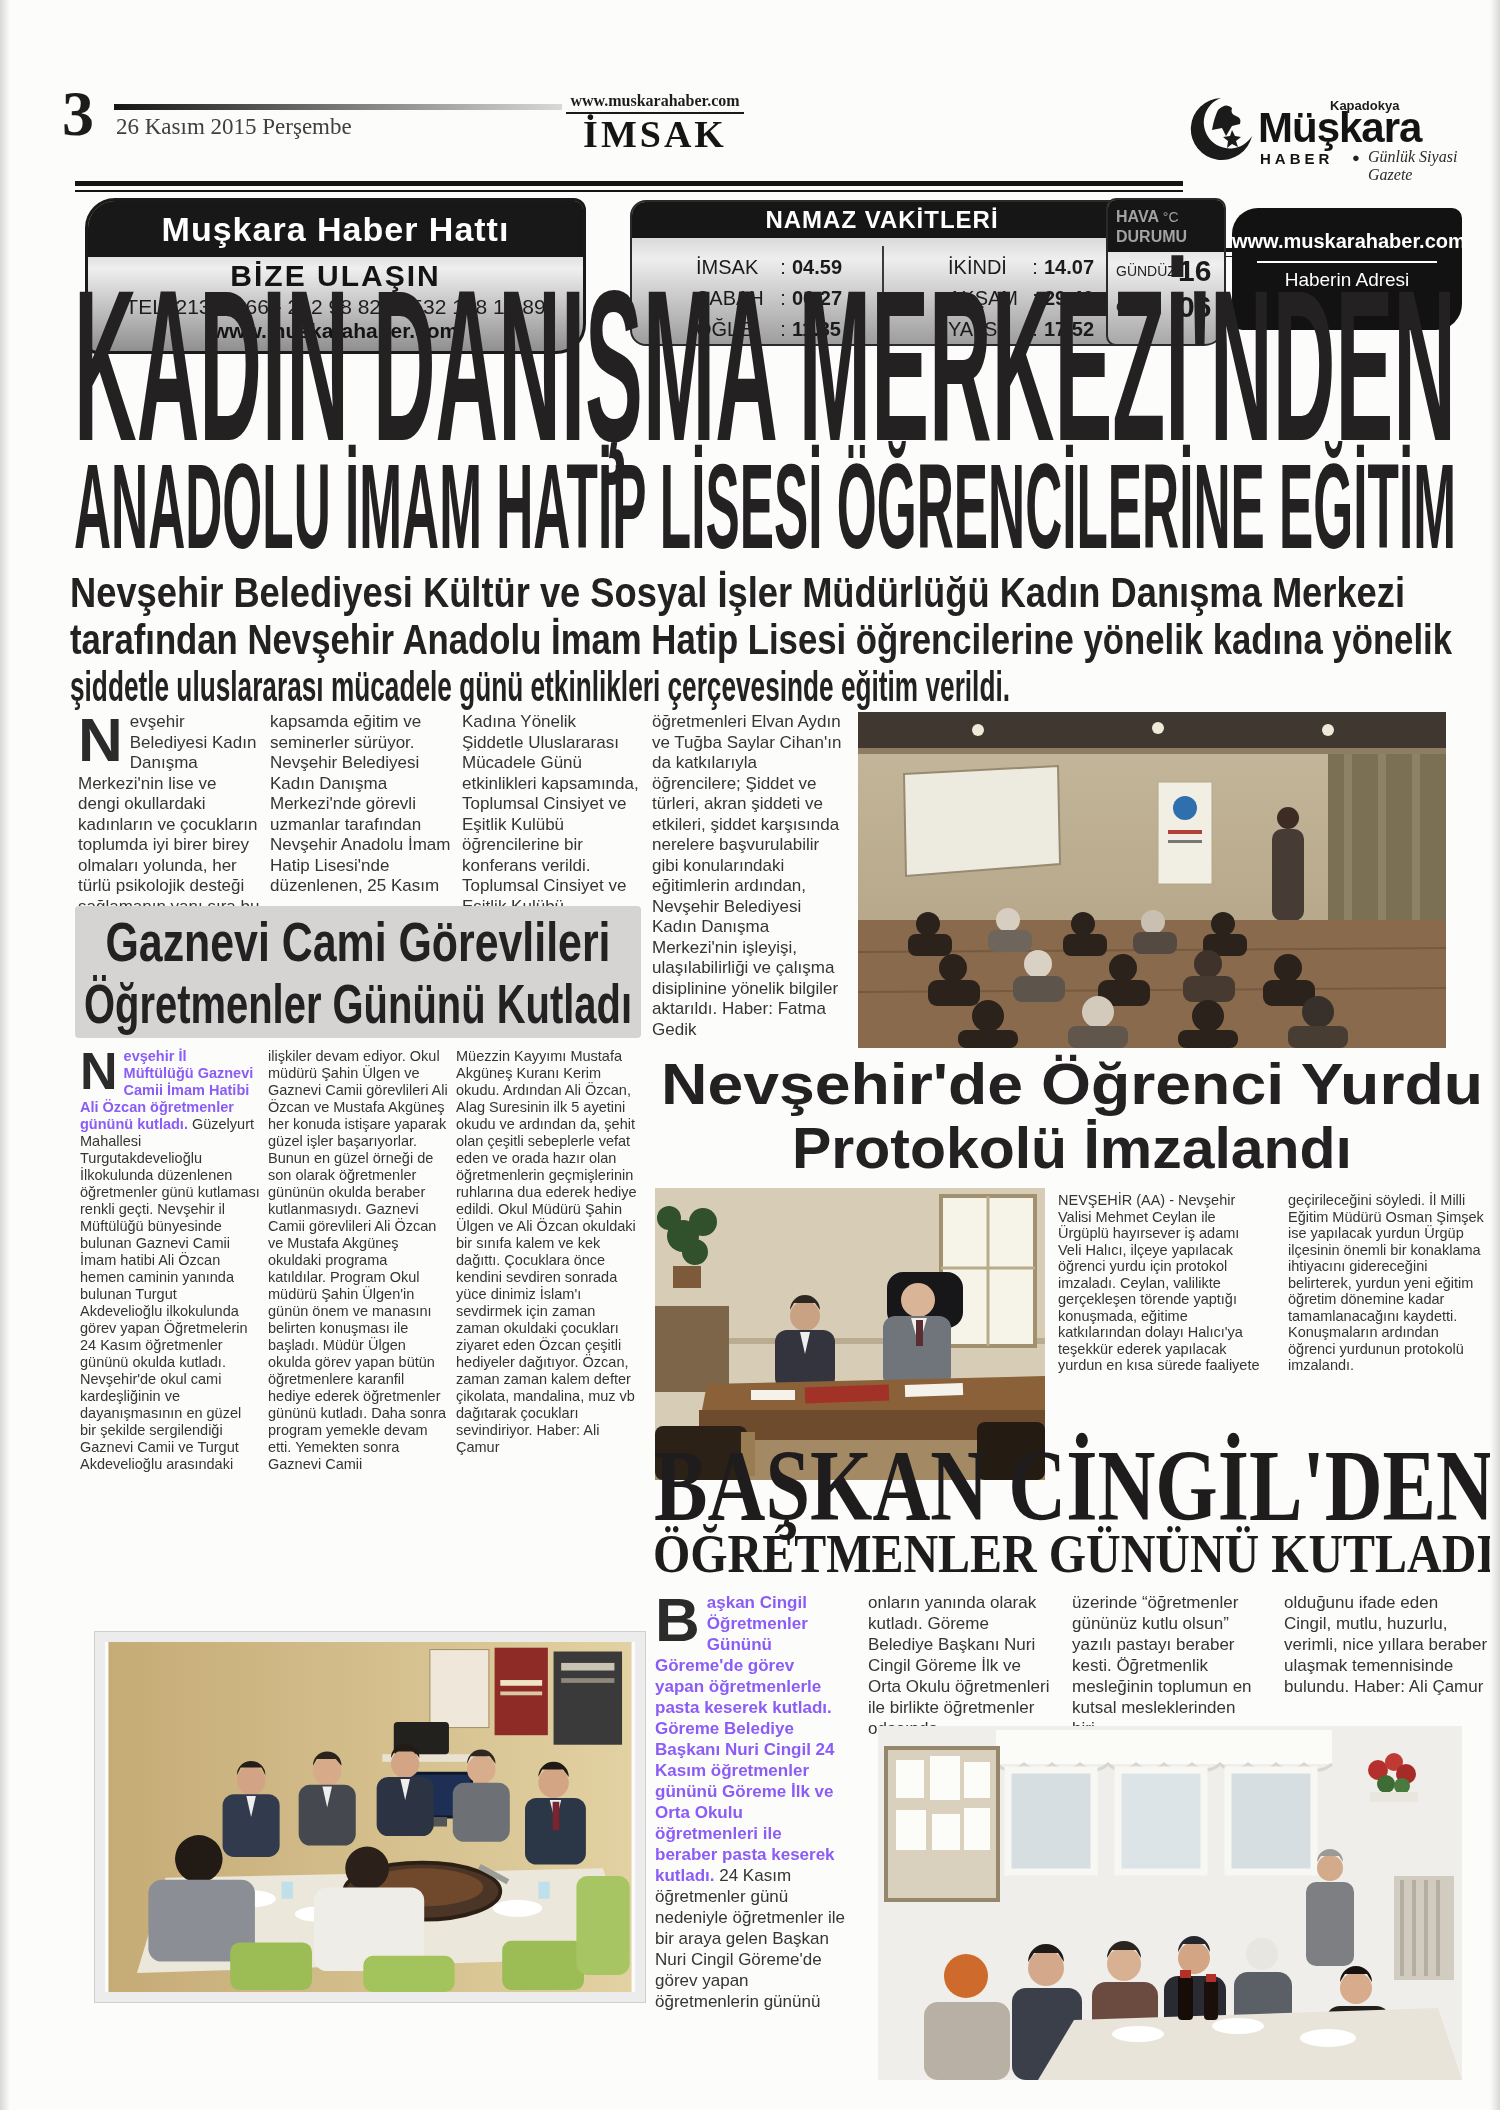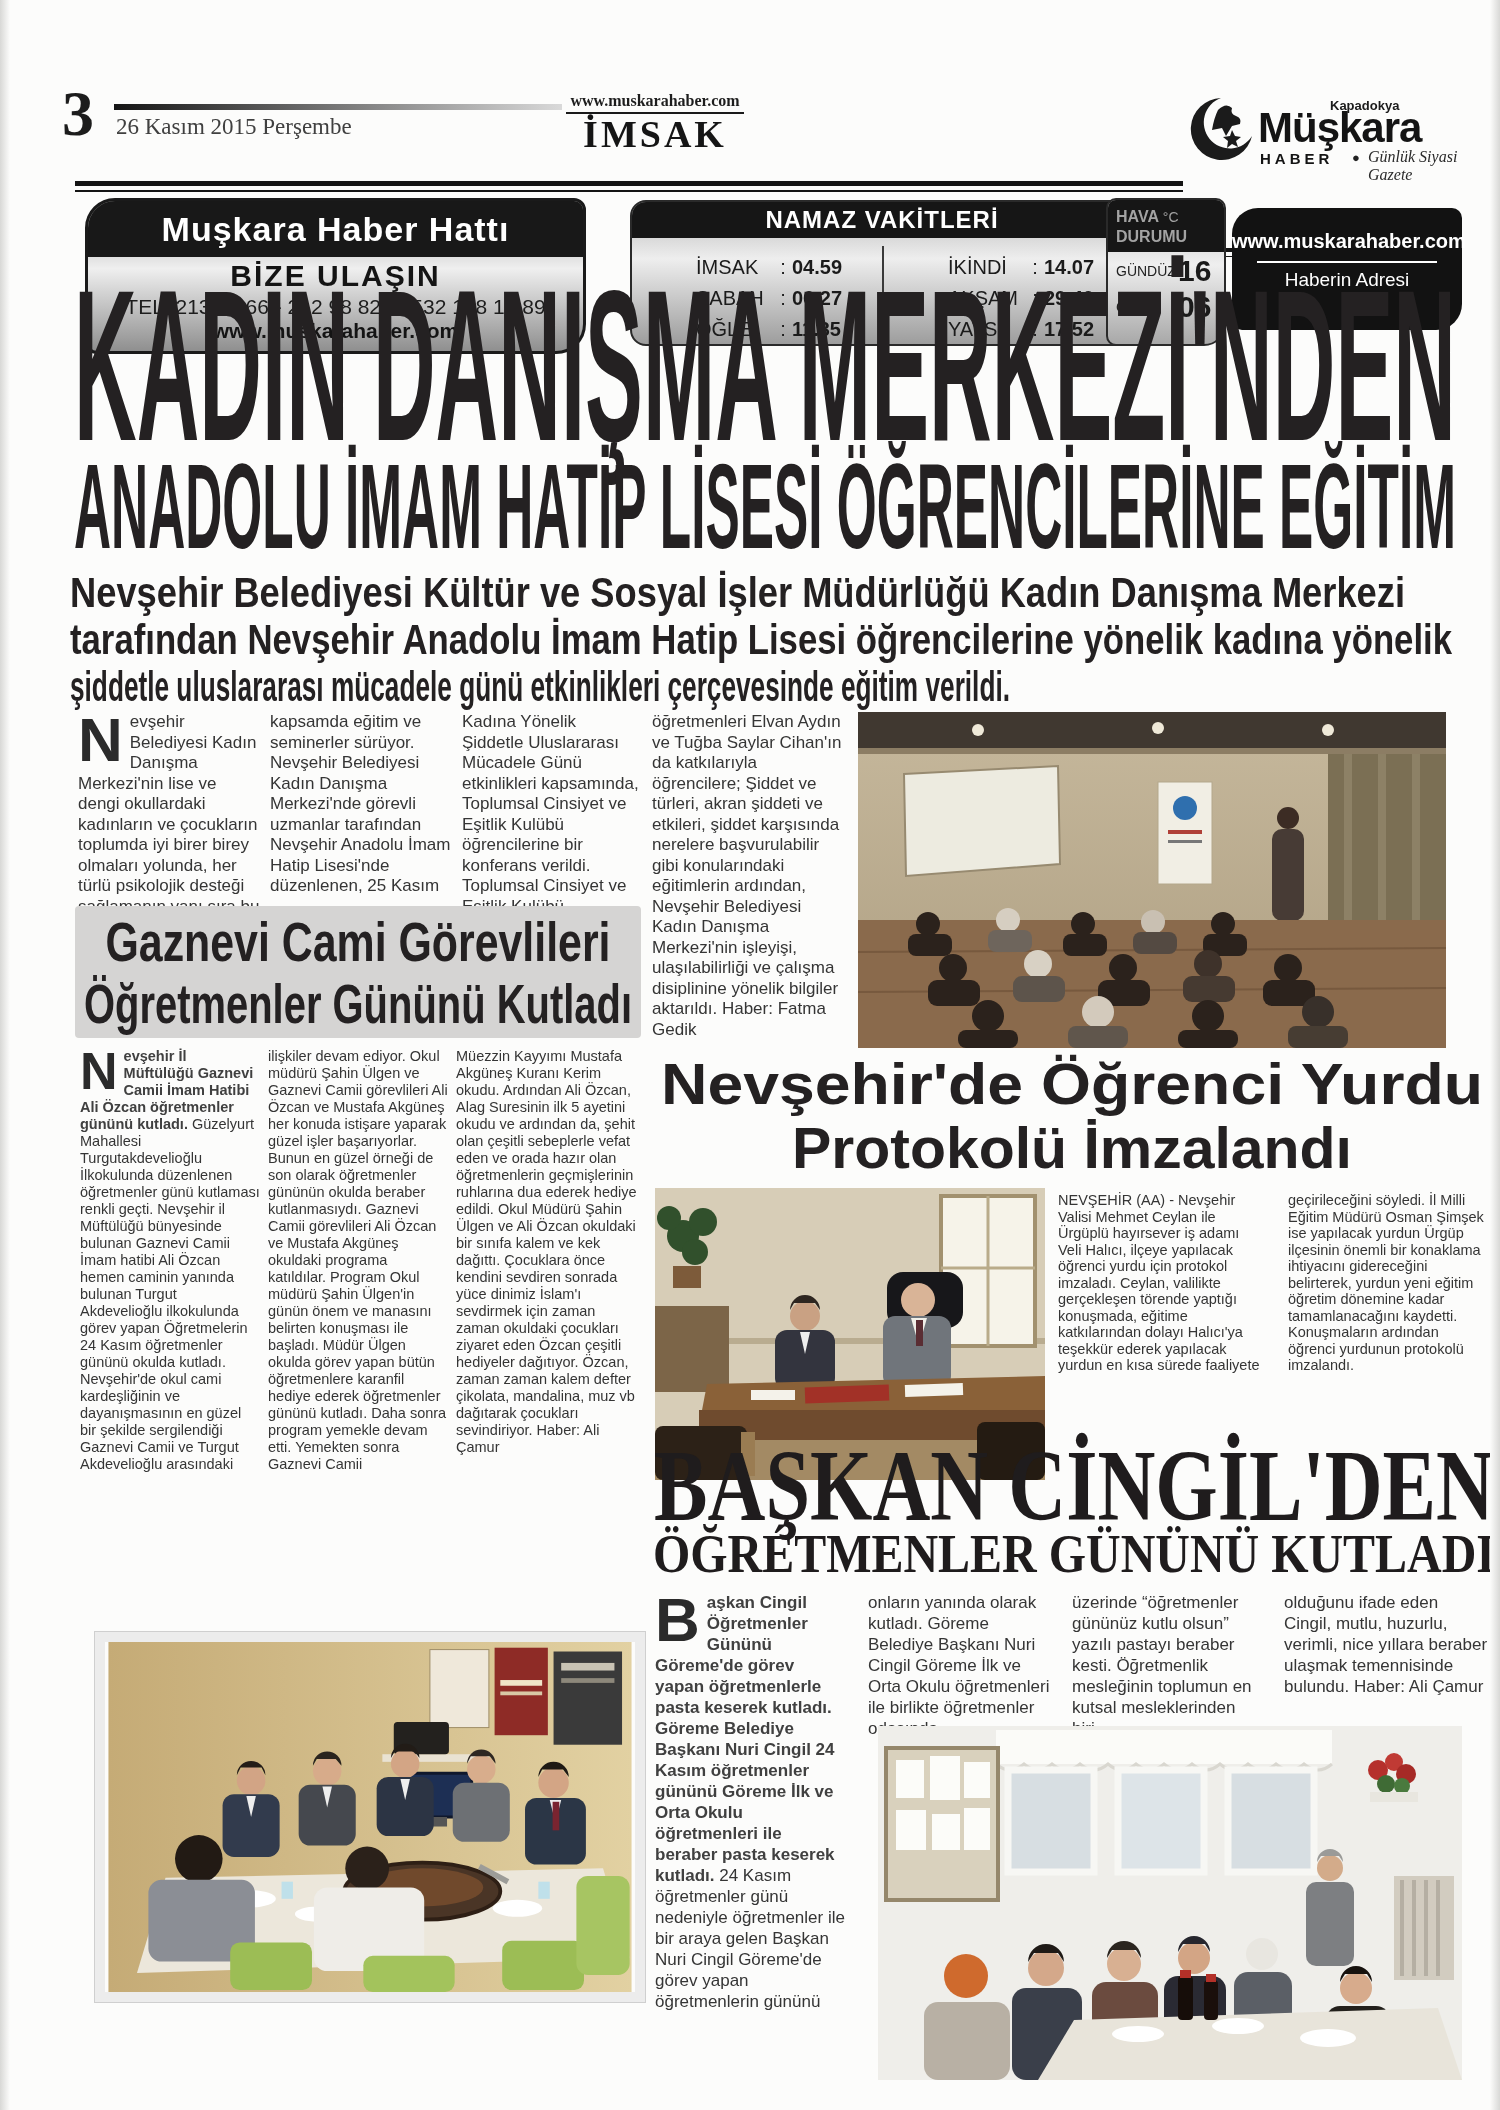--- a/index.html
+++ b/index.html
@@ -50,21 +50,21 @@
   
   .col{position:absolute;color:#353535;text-align:left;}
   .s1{font-size:17px;line-height:20.5px;}
   .s2{font-size:14.5px;line-height:17px;}
   .s3{font-size:14.5px;line-height:16.5px;}
   .s4{font-size:17px;line-height:21px;}
   .dc{float:left;font-weight:bold;color:#2b2b2b;}
   .dc1{font-size:62px;line-height:50px;padding:3px 7px 0 0;}
   .dc2{font-size:52px;line-height:42px;padding:2px 6px 0 0;}
   .dc4{font-size:62px;line-height:50px;padding:3px 7px 0 0;}
-  .lead-bold{font-weight:bold;color:#404040;}
+  .lead-bold{font-weight:bold;color:#8b5cf6;}
   
   .photo{position:absolute;}
   .framed{border:10px solid #ececec;box-shadow:0 0 0 1px #cfcfcf;}
   .edge{position:absolute;top:0;bottom:0;width:10px;background:linear-gradient(to right,#d8d8d6,#fcfcfb);}
 </style>
 </head>
 <body>
 
 <div class="page">
   <div class="edge" style="left:0;"></div>

